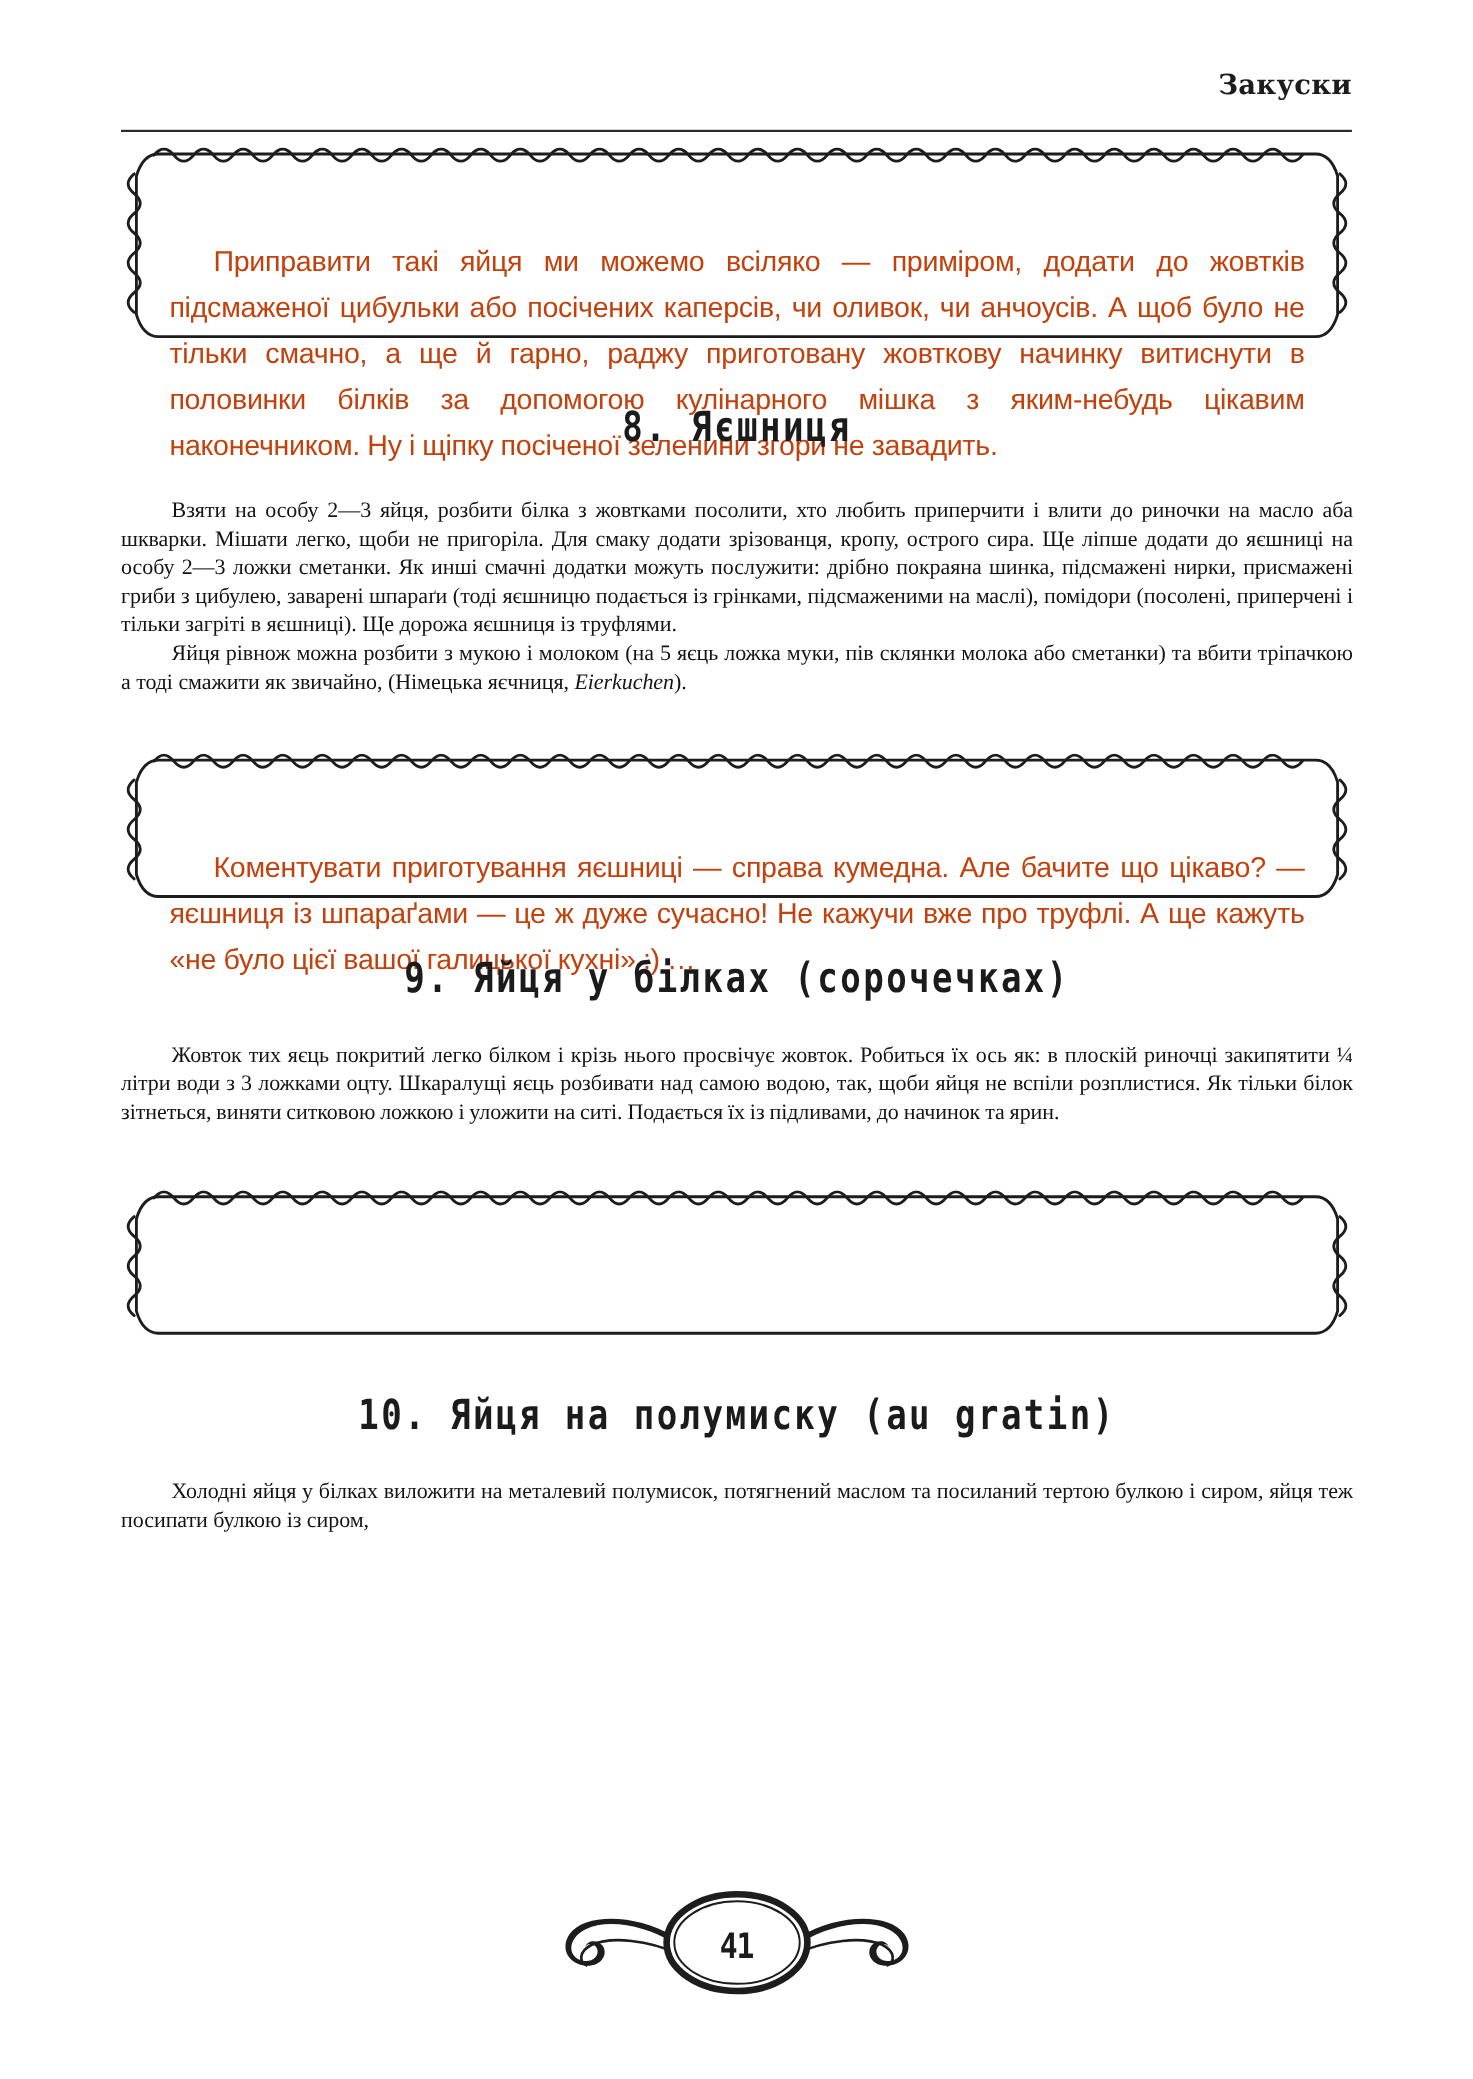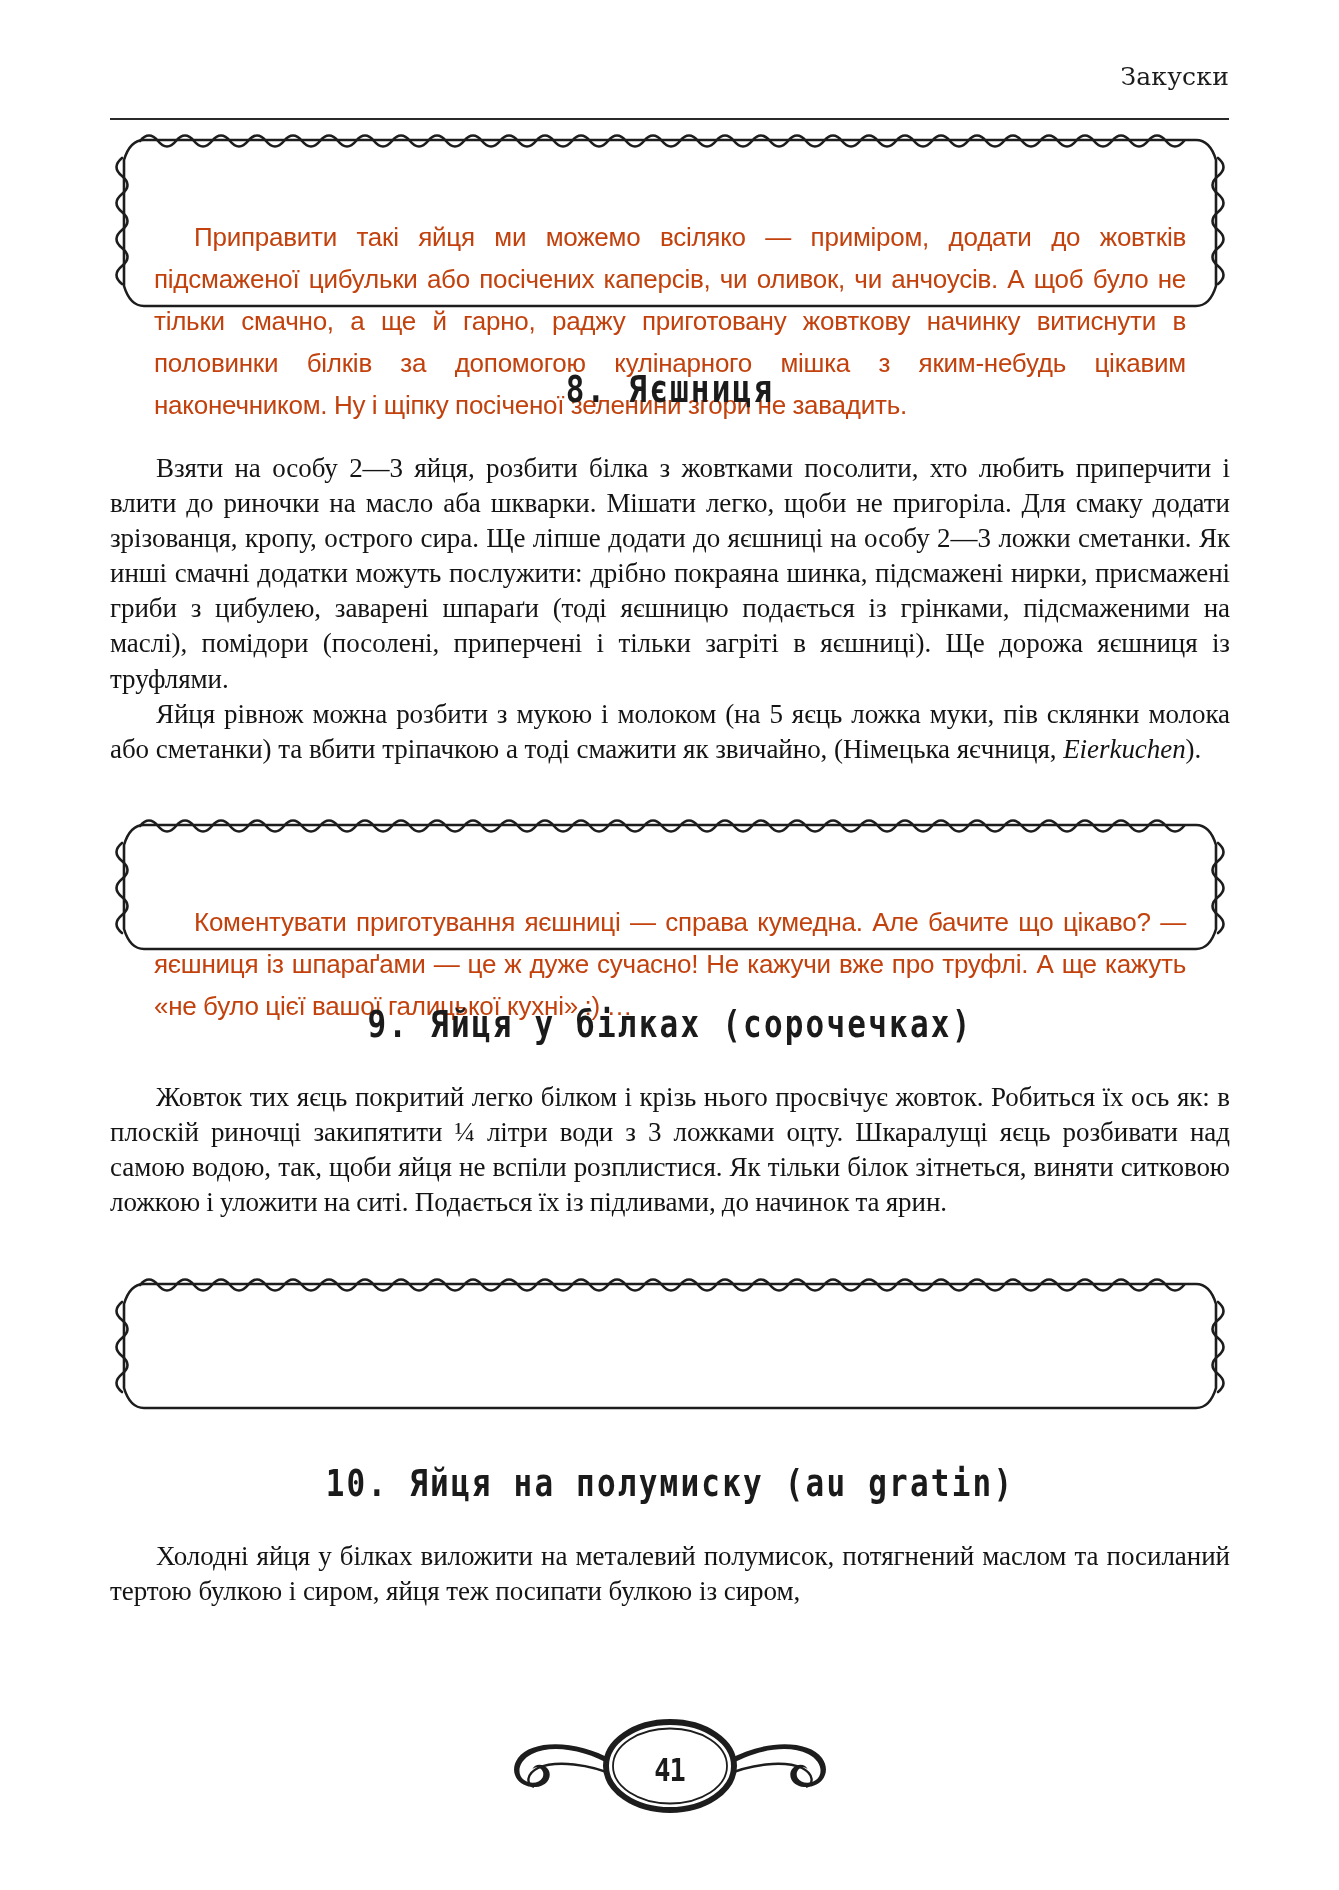--- a/index.html
+++ b/index.html
@@ -22,21 +22,21 @@
   }
 
   
   .running-head {
     position: absolute;
     top: 62px;
     left: 110px;
     right: 110px;
     text-align: right;
     font-family: "DejaVu Serif", "Liberation Serif", serif;
-    font-weight: normal;
+    font-weight: bold;
     font-size: 25px;
     letter-spacing: 0.2px;
     color: #1c1c1c;
   }
 
   .head-rule {
     position: absolute;
     top: 118px;
     left: 110px;
     right: 110px;
@@ -100,21 +100,21 @@
   }
 
   .heading-wrap {
     display: block;
     line-height: 1;
   }
 
   
   .body-par {
     font-family: "Liberation Serif", "DejaVu Serif", serif;
-    font-size: 27px;
+    font-size: 20px;
     line-height: 1.30;
     text-align: justify;
     text-indent: 46px;
     margin: 0;
     color: #141414;
     letter-spacing: -0.05px;
     hyphens: none;
   }
 
   .body-par.tight {

